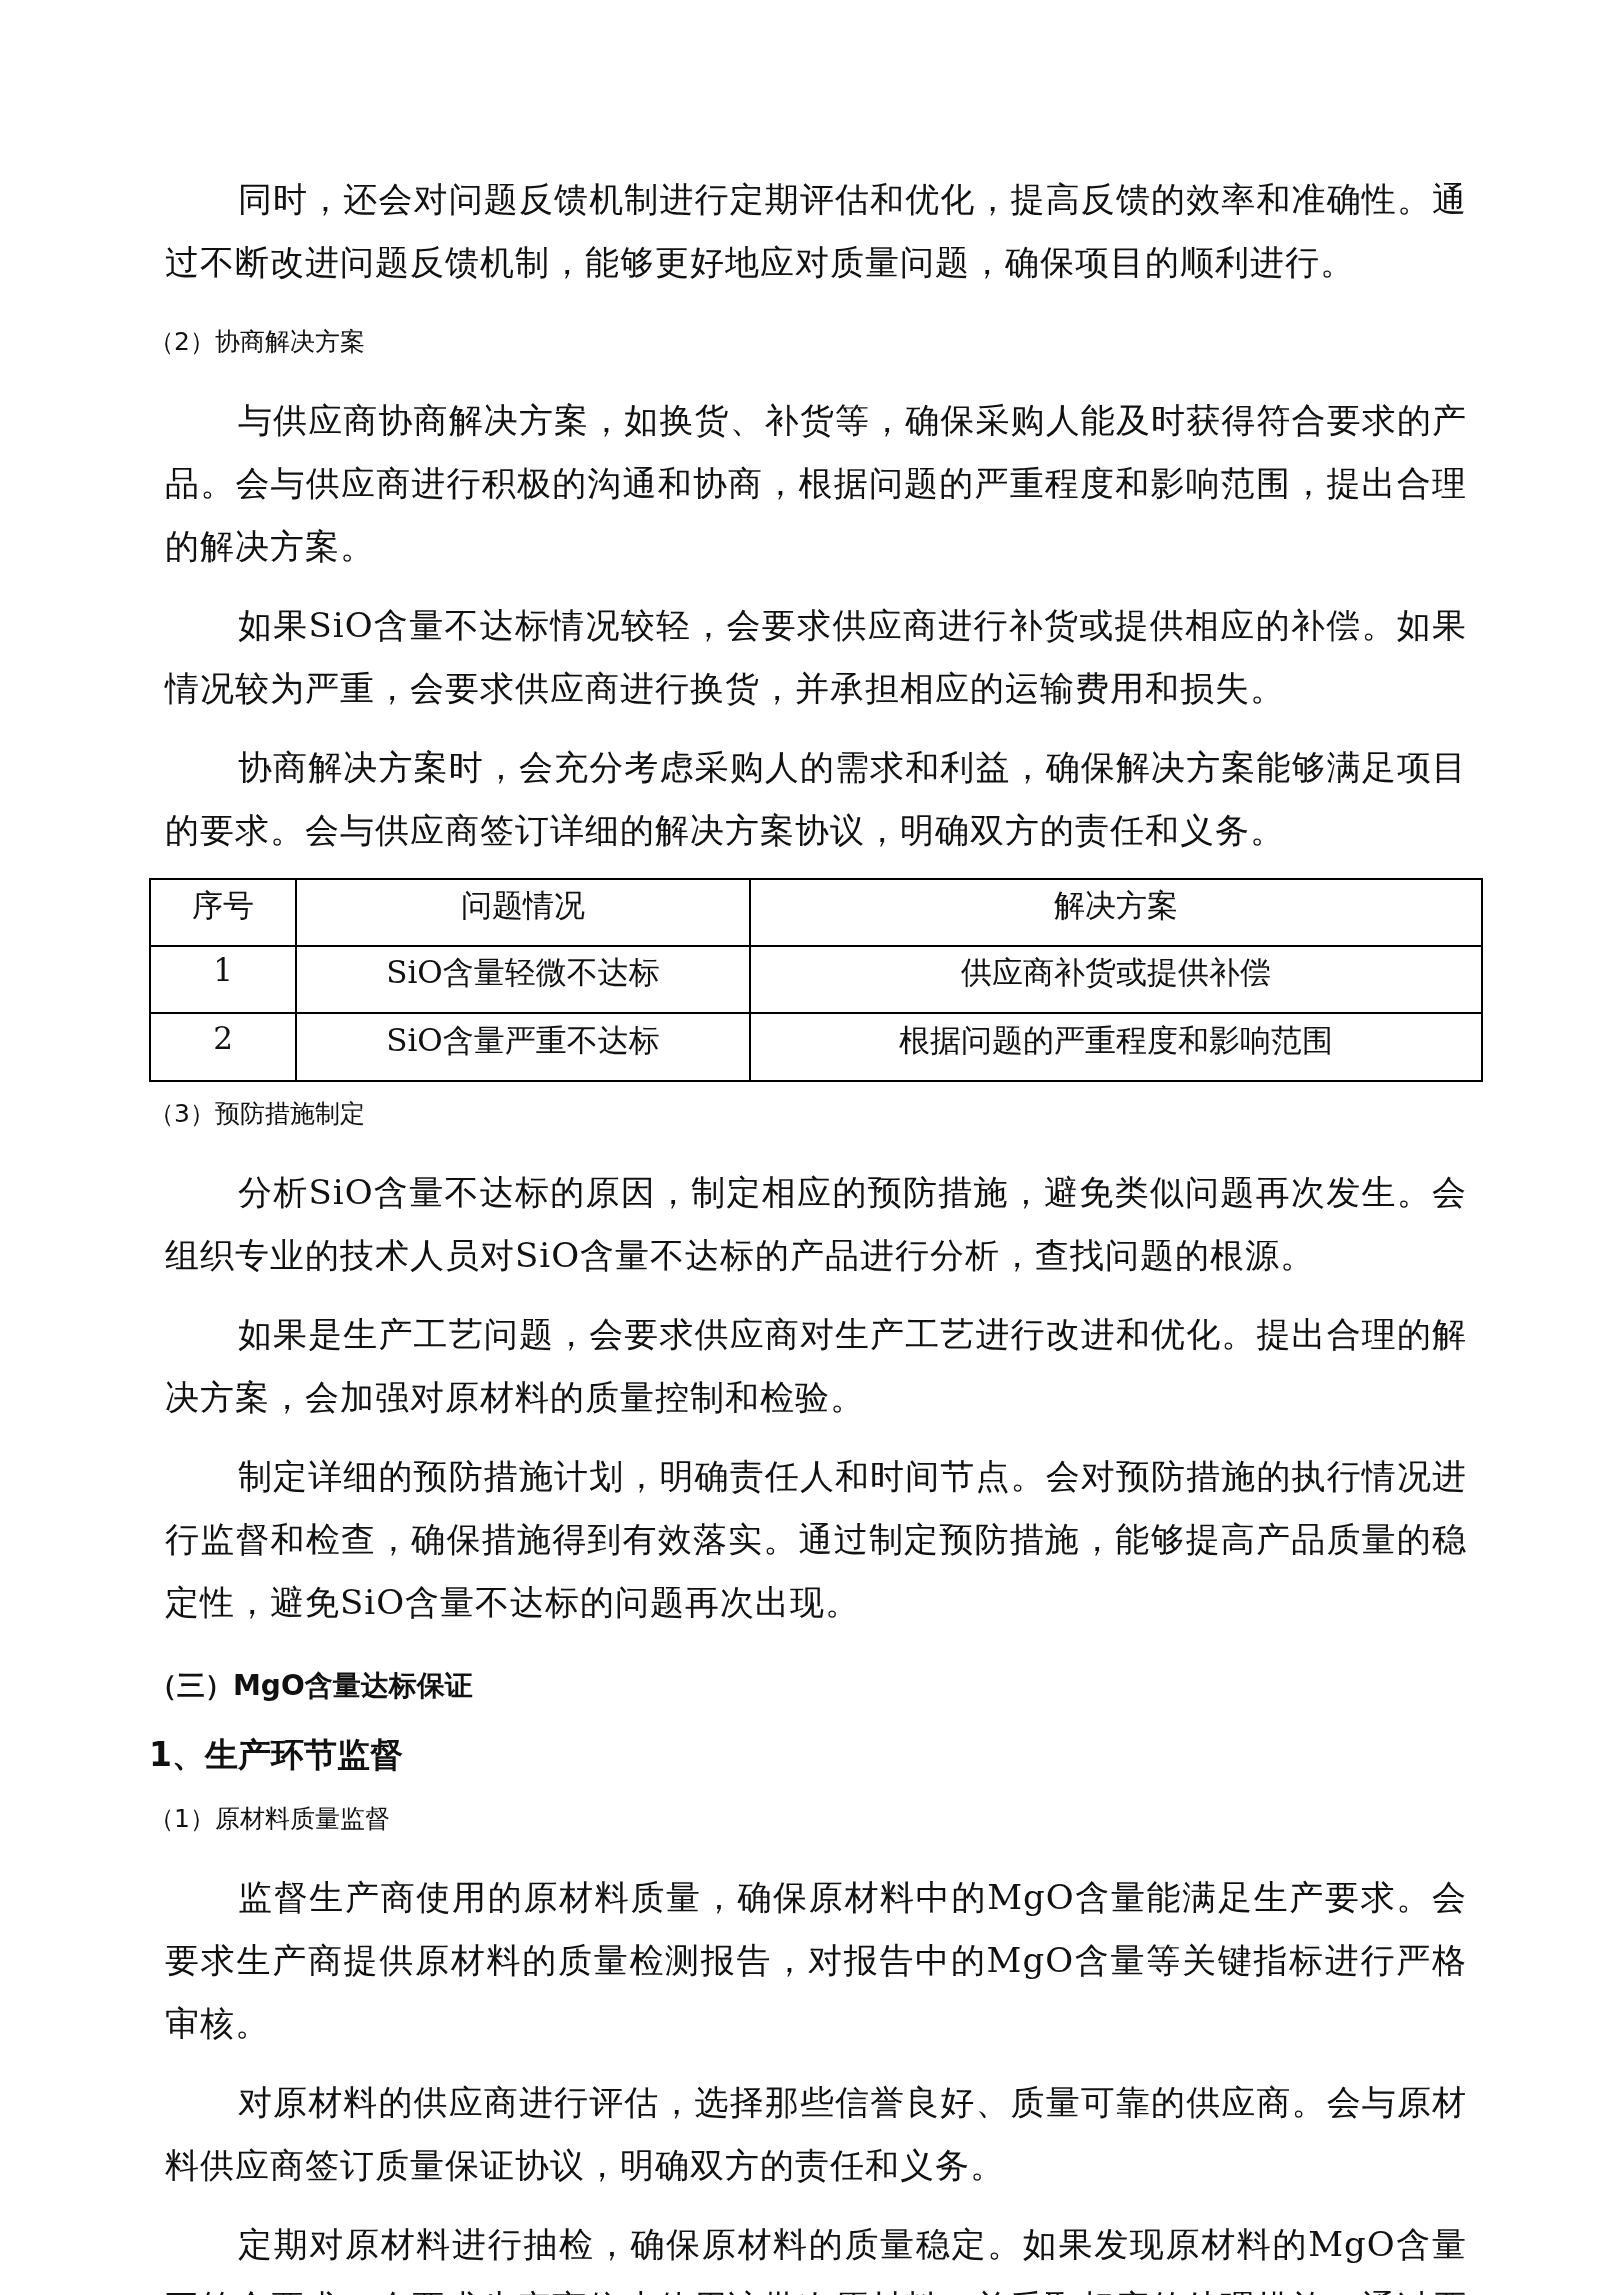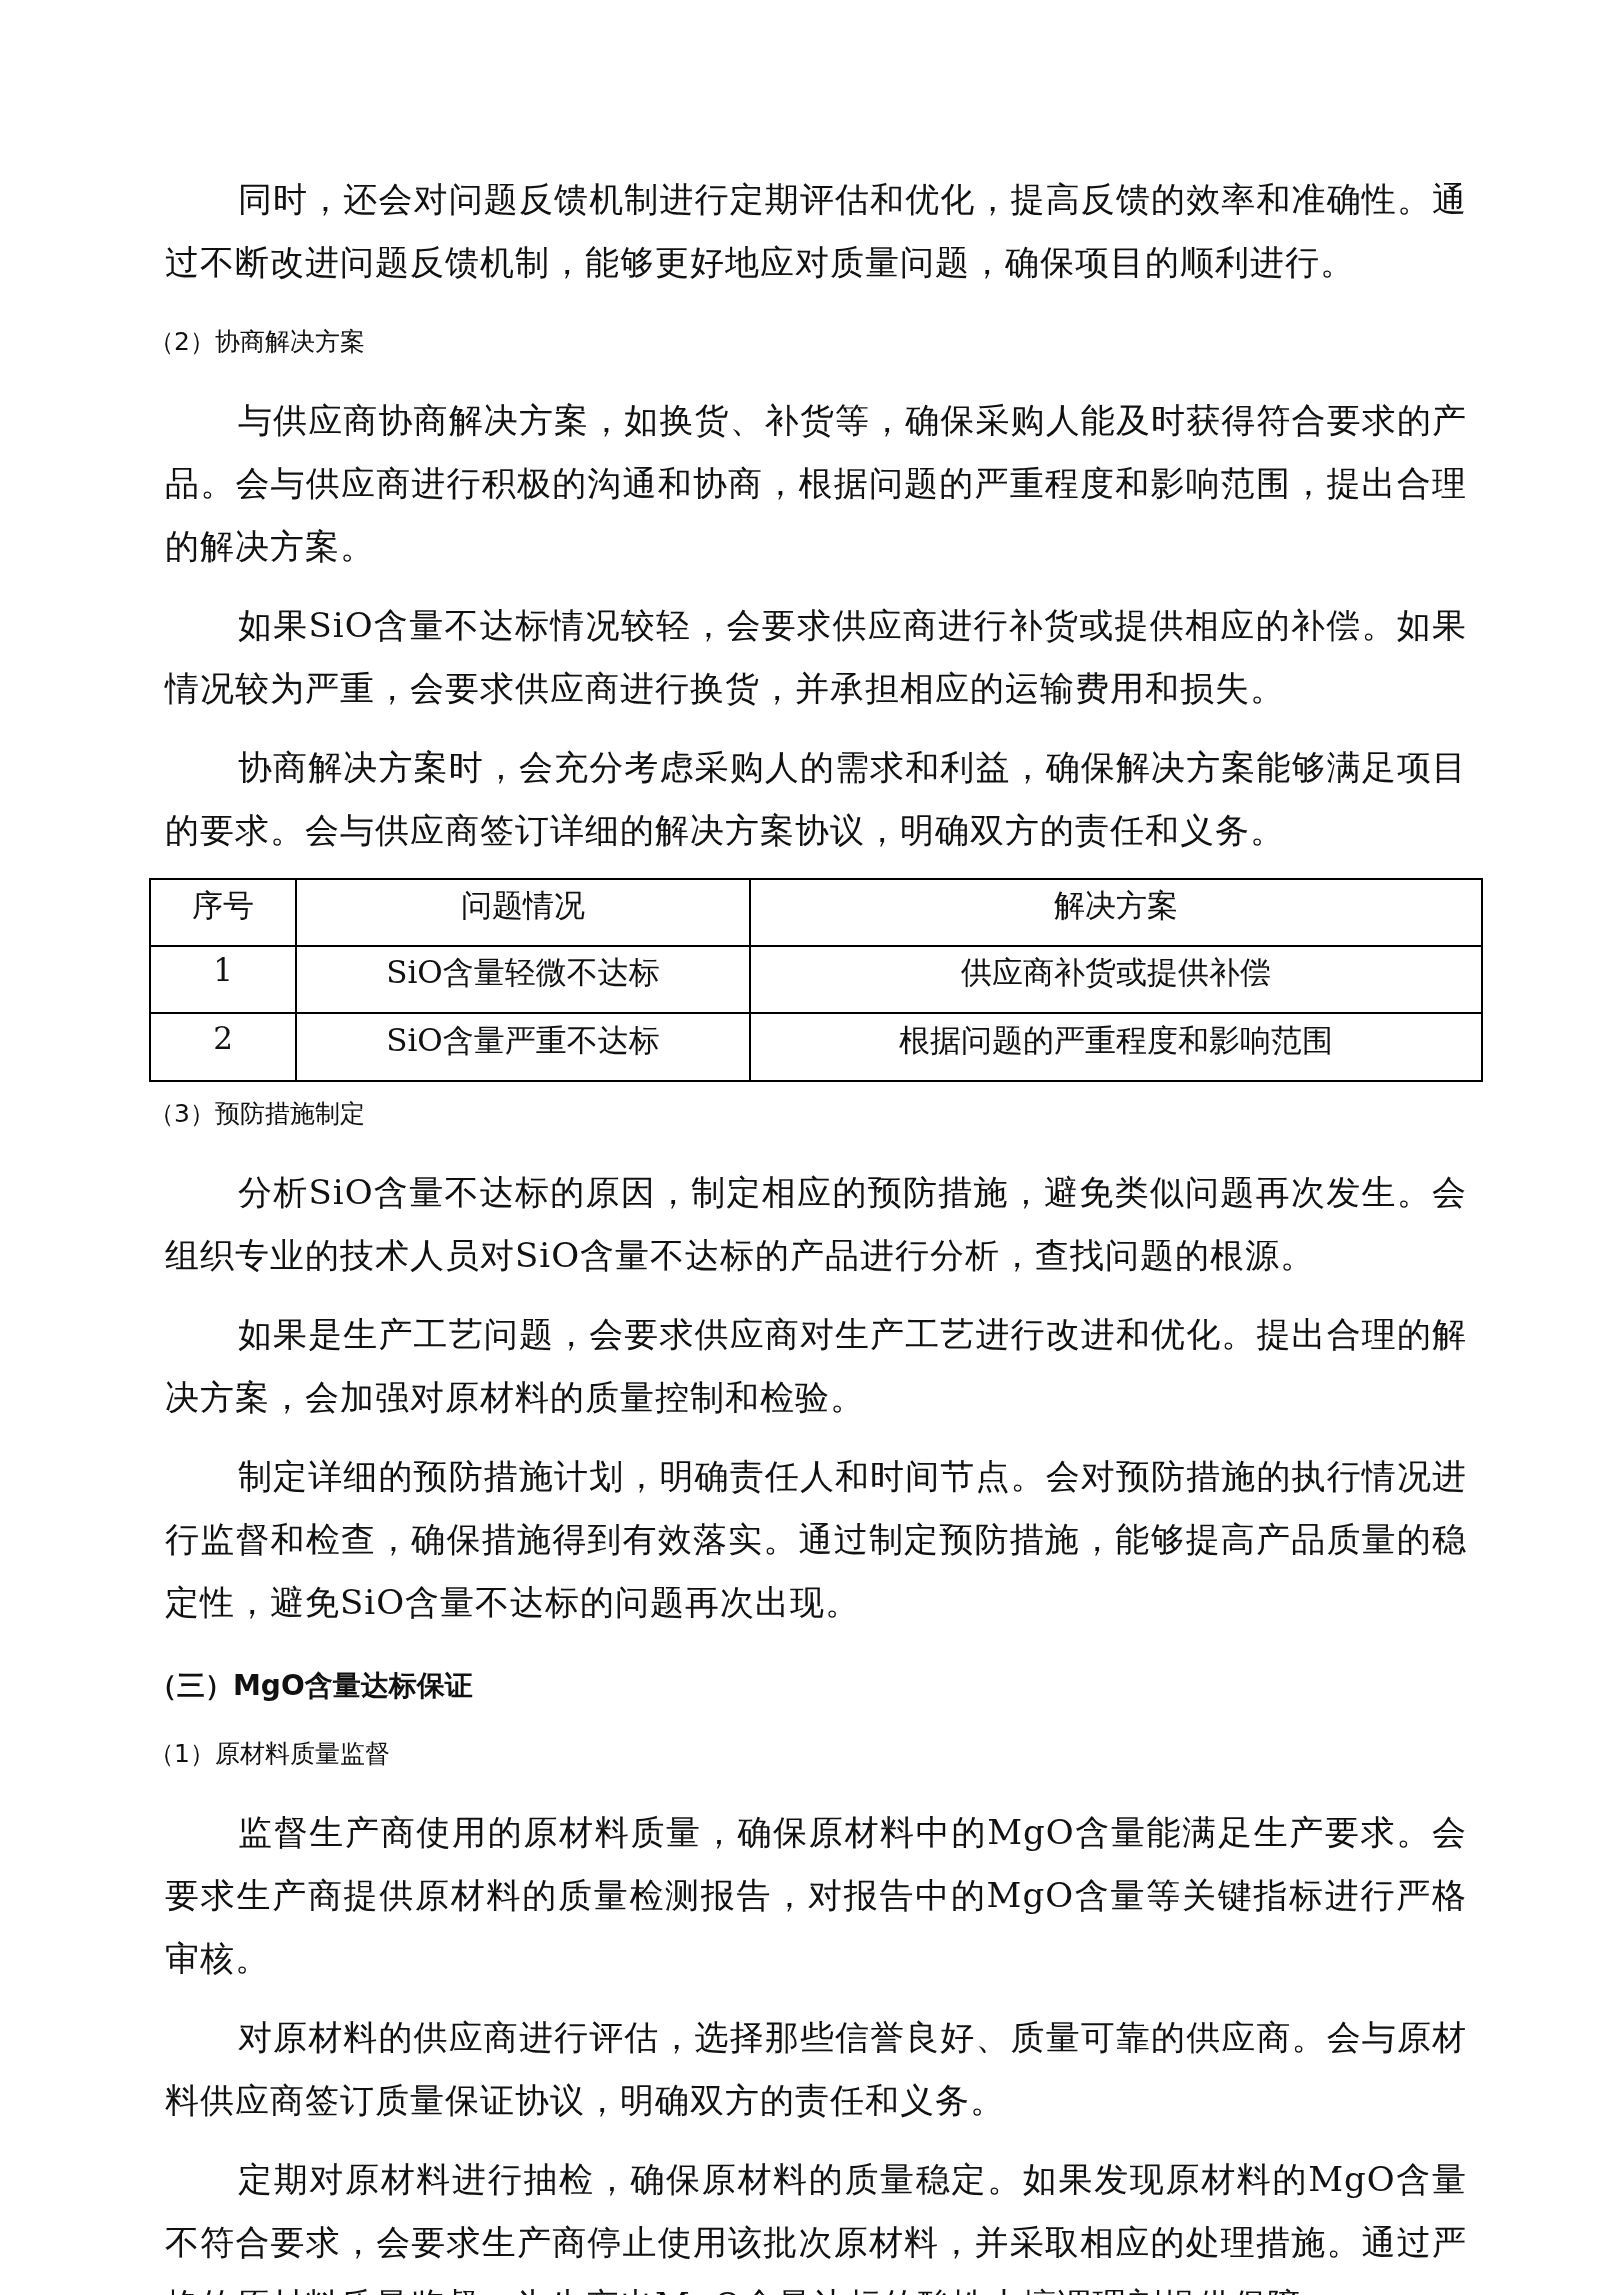--- a/index.html
+++ b/index.html
@@ -44,19 +44,20 @@
       <td>根据问题的严重程度和影响范围</td>
     </tr>
   </tbody>
     </table>
 
   <p class="h4">（3）预防措施制定</p>
   <p class="p indent">分析SiO含量不达标的原因，制定相应的预防措施，避免类似问题再次发生。会组织专业的技术人员对SiO含量不达标的产品进行分析，查找问题的根源。</p>
   <p class="p indent">如果是生产工艺问题，会要求供应商对生产工艺进行改进和优化。提出合理的解决方案，会加强对原材料的质量控制和检验。</p>
   <p class="p indent">制定详细的预防措施计划，明确责任人和时间节点。会对预防措施的执行情况进行监督和检查，确保措施得到有效落实。通过制定预防措施，能够提高产品质量的稳定性，避免SiO含量不达标的问题再次出现。</p>
   <p class="h2">（三）MgO含量达标保证</p>
+  <p class="h3">1、生产环节监督</p>
   <p class="h4">（1）原材料质量监督</p>
   <p class="p indent">监督生产商使用的原材料质量，确保原材料中的MgO含量能满足生产要求。会要求生产商提供原材料的质量检测报告，对报告中的MgO含量等关键指标进行严格审核。</p>
   <p class="p indent">对原材料的供应商进行评估，选择那些信誉良好、质量可靠的供应商。会与原材料供应商签订质量保证协议，明确双方的责任和义务。</p>
   <p class="p indent">定期对原材料进行抽检，确保原材料的质量稳定。如果发现原材料的MgO含量不符合要求，会要求生产商停止使用该批次原材料，并采取相应的处理措施。通过严格的原材料质量监督，为生产出MgO含量达标的酸性土壤调理剂提供保障。</p>
   <p class="h4">（2）生产工艺监控</p>
 </div>
 
 
 </body></html>

